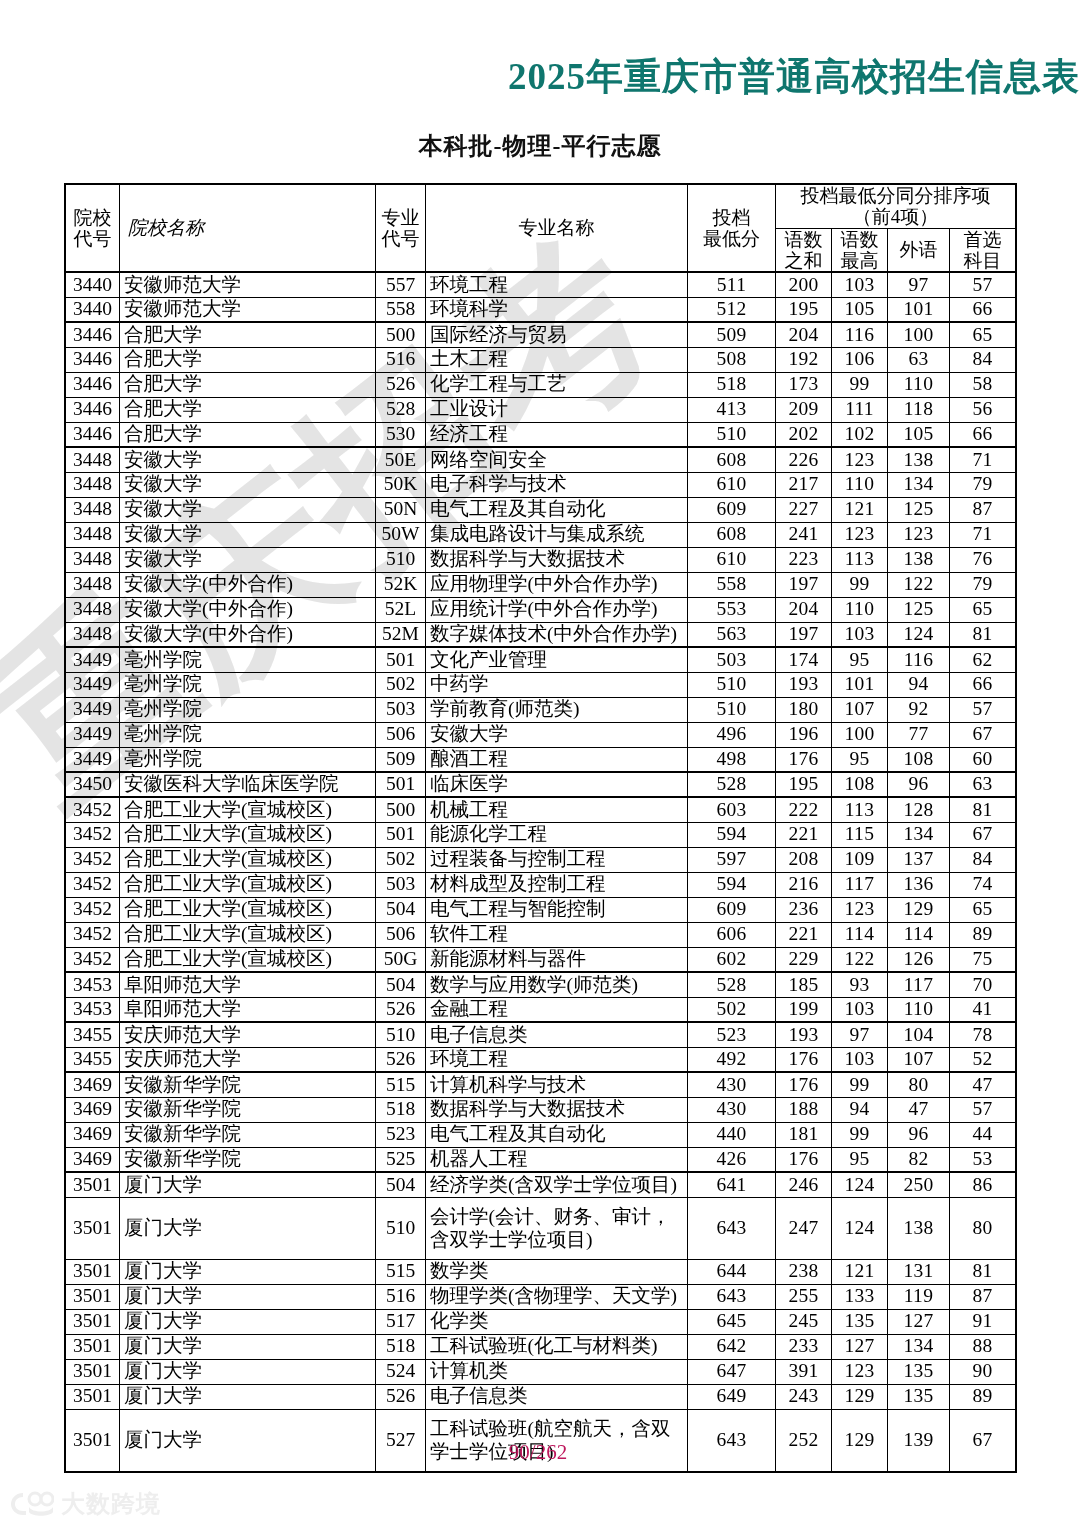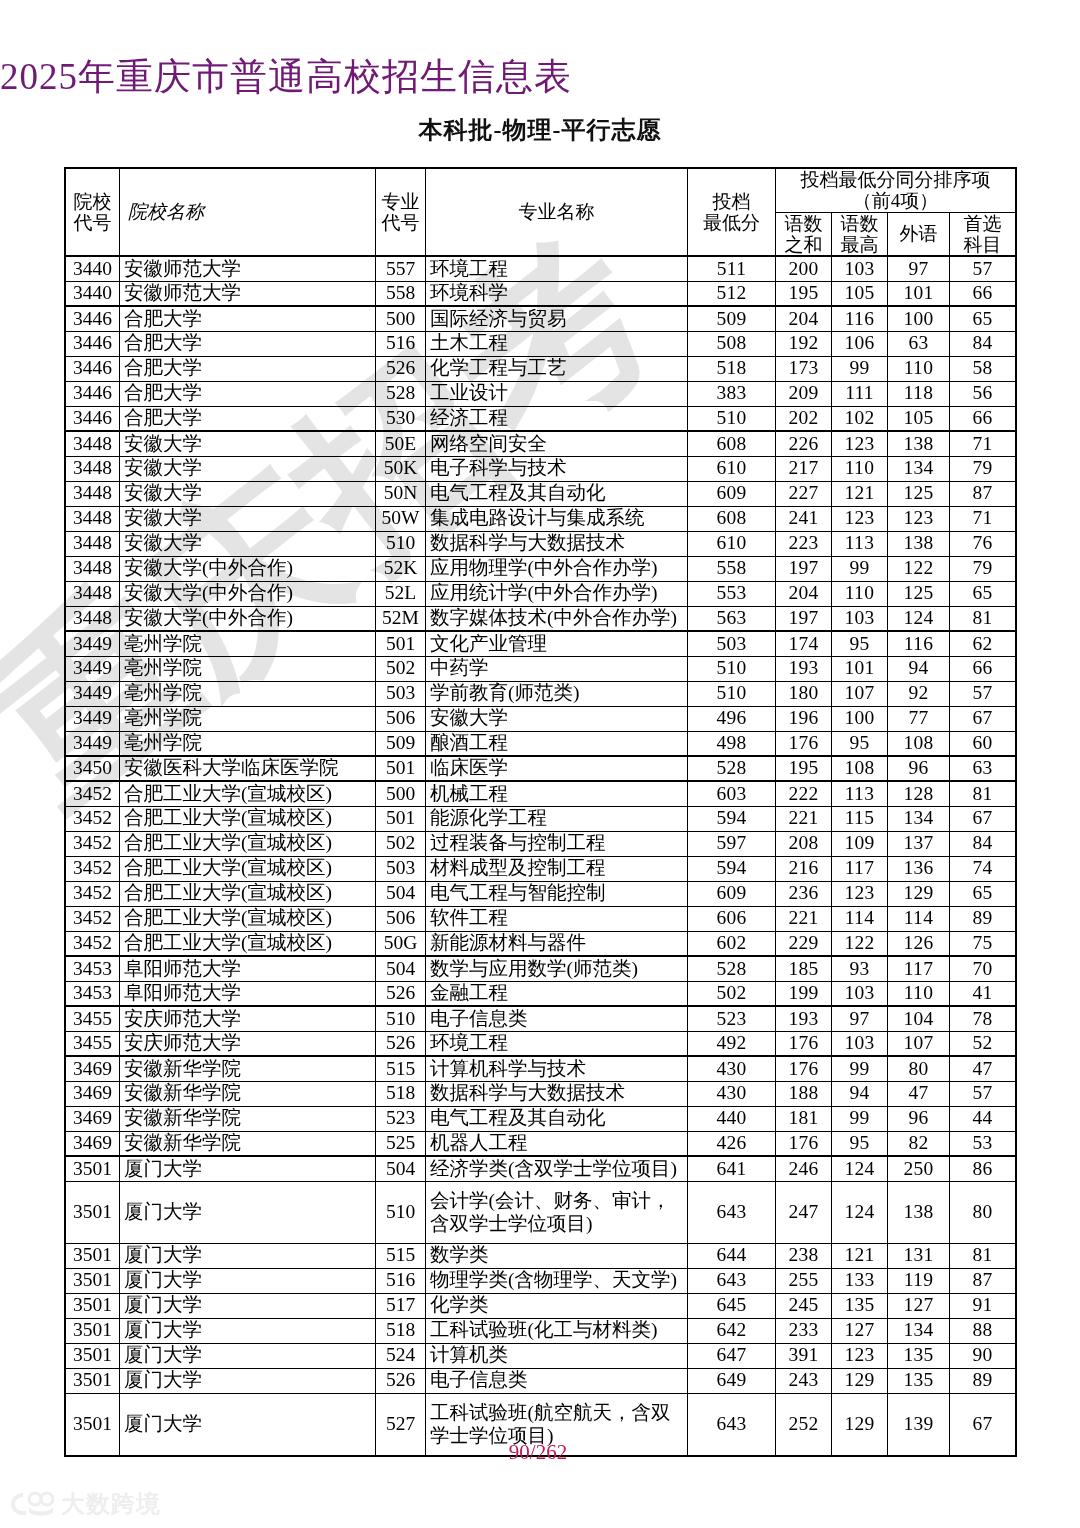--- a/index.html
+++ b/index.html
@@ -29,34 +29,34 @@
     line-height: 1.02;
     letter-spacing: 4px;
     transform: rotate(-38deg);
     transform-origin: 50% 50%;
     white-space: pre;
     opacity: 0.95;
     user-select: none;
   }
   
   .title {
-    text-align: left;
+    text-align: right;
     font-size: 37px;
-    font-weight: normal;
+    font-weight: bold;
     letter-spacing: 1px;
     padding-top: 52px;
-    color: #701a75;
+    color: #0f766e;
     position: relative; z-index: 2;
   }
   .subtitle {
     text-align: center;
     font-size: 24px;
     font-weight: bold;
     letter-spacing: 1px;
-    margin-top: 12px;
+    margin-top: 28px;
     color: #111;
     position: relative; z-index: 2;
   }
   
   .table-wrap {
     position: relative;
     z-index: 2;
     margin: 22px auto 0 auto;
     width: 950px;
   }
@@ -252,21 +252,21 @@
             <td class="num">173</td>
             <td class="num">99</td>
             <td class="num">110</td>
             <td class="num">58</td>
           </tr>
           <tr>
             <td class="code">3446</td>
             <td class="txt">合肥大学</td>
             <td class="code">528</td>
             <td class="txt">工业设计</td>
-            <td class="num">383</td>
+            <td class="num">413</td>
             <td class="num">209</td>
             <td class="num">111</td>
             <td class="num">118</td>
             <td class="num">56</td>
           </tr>
           <tr>
             <td class="code">3446</td>
             <td class="txt">合肥大学</td>
             <td class="code">530</td>
             <td class="txt">经济工程</td>

